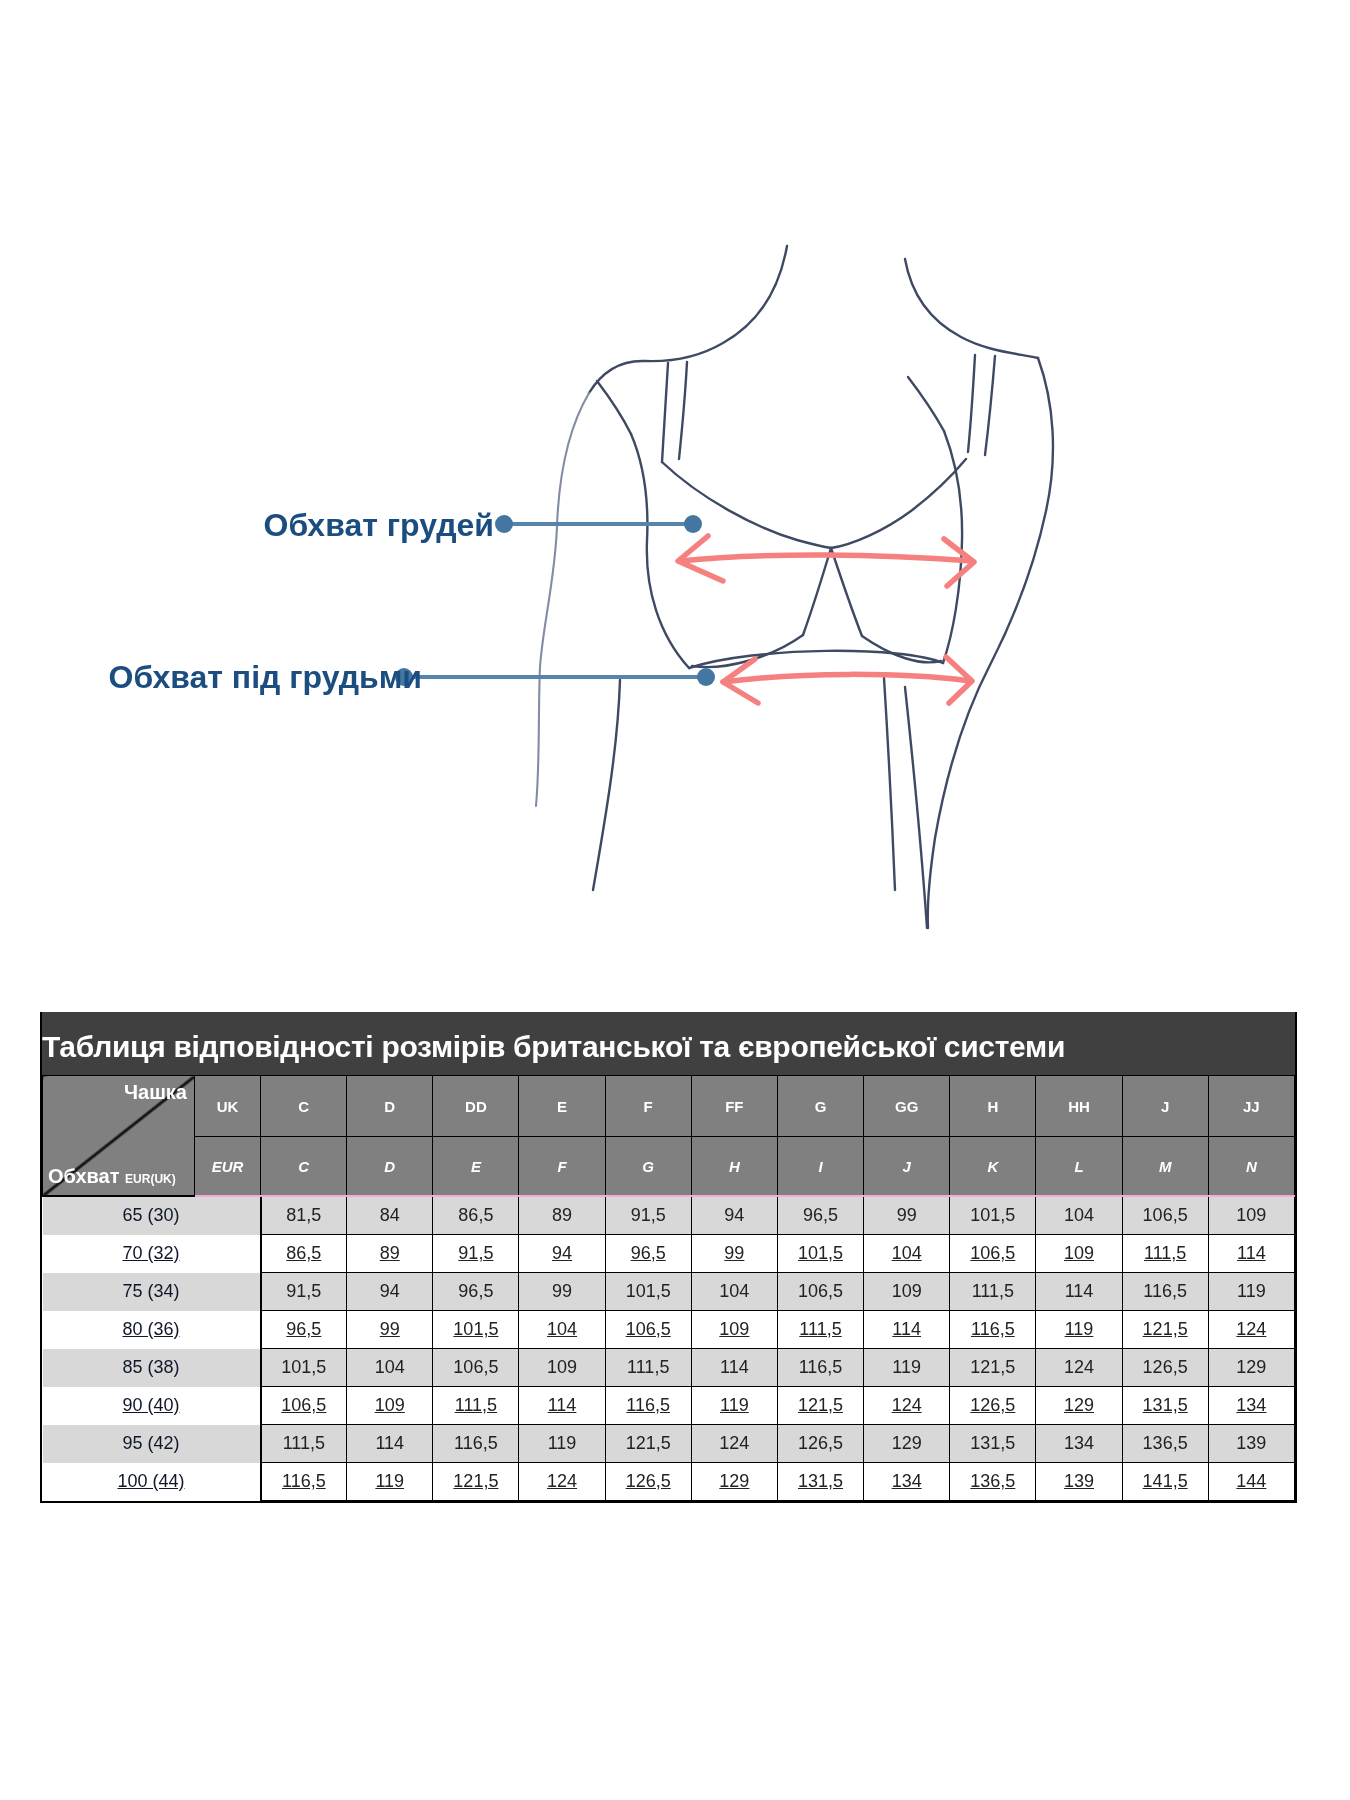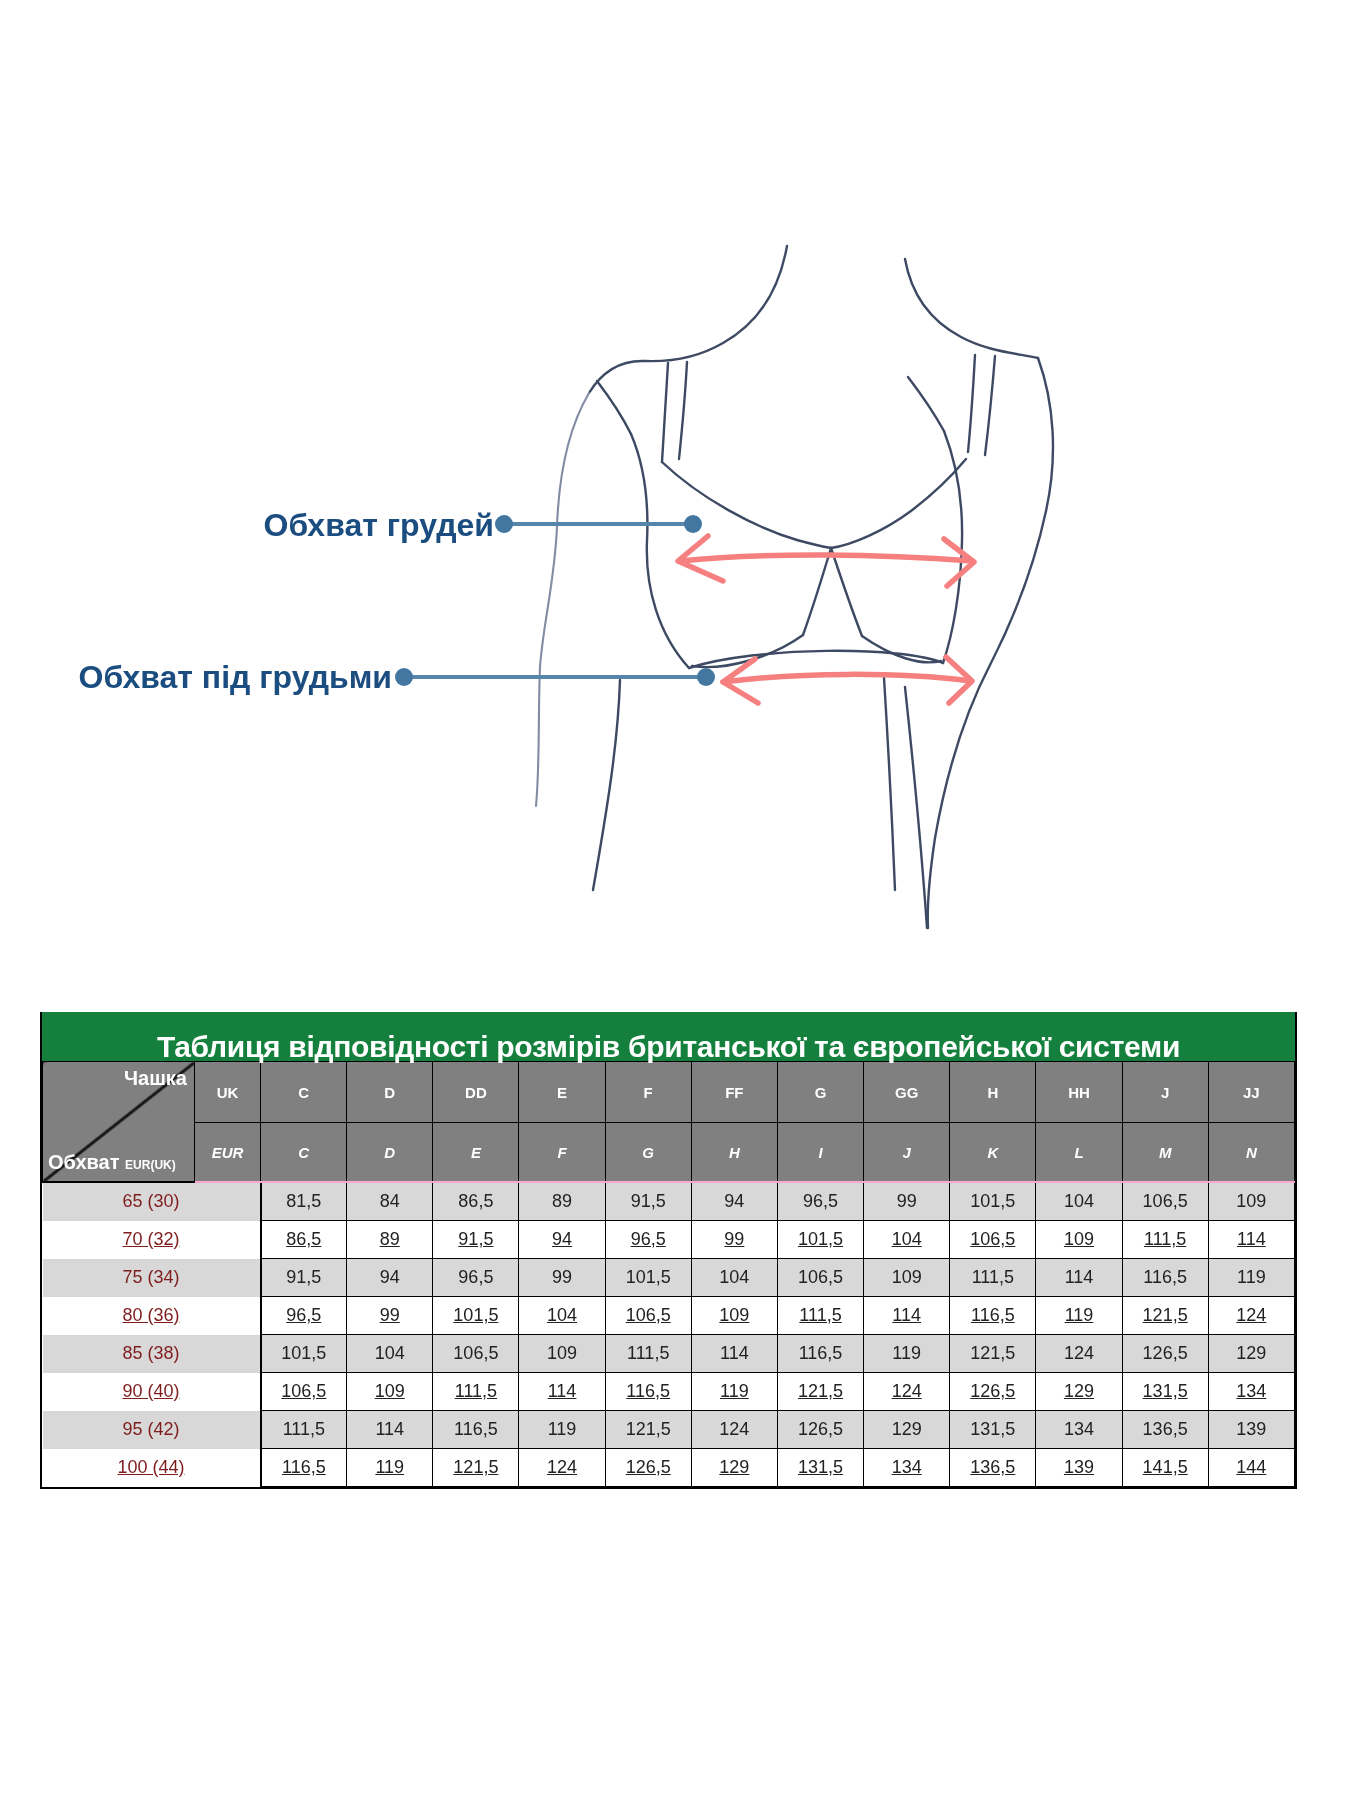--- a/index.html
+++ b/index.html
@@ -10,30 +10,30 @@
     border-radius:25px;
   }
   
   .diagram { position:absolute; left:0; top:0; width:1350px; height:1010px; }
   .diagram svg { position:absolute; left:0; top:0; }
   .diagram-label {
     position:absolute; white-space:nowrap;
     font-size:32px; font-weight:600; color:#1b4d80; line-height:44px;
   }
   .label-bust { top:503px; right:856px; }
-  .label-underbust { top:655px; right:958px;text-align:right; }
+  .label-underbust { top:655px; right:928px;text-align:right; }
 
   
   .table-wrap {
     position:absolute; left:40px; top:1012px; width:1257px;
     border:2px solid #000; border-top:none; box-sizing:border-box;
   }
   .table-title {
-    background:#15803d; color:#fff; height:49px; line-height:69px;
-    text-align:center; font-size:30px; font-weight:600; letter-spacing:-0.3px;
+    background:#404040; color:#fff; height:63px; line-height:69px;
+    text-align:left; font-size:30px; font-weight:600; letter-spacing:-0.3px;
     white-space:nowrap;
   }
   table.size-table {
     border-collapse:collapse; table-layout:fixed; width:100%;
   }
   table.size-table th, table.size-table td { padding:0; text-align:center; }
   thead th {
     background:#808080; color:#fff; border:1px solid #000;
     font-size:15px; font-weight:700;margin-left:42px;
   }
@@ -53,21 +53,21 @@
     position:absolute; bottom:7px; left:5px;
     color:#fff; font-size:20px; font-weight:700; white-space:nowrap;
   }
   .corner-girth .sub { font-size:12px; font-weight:700; }
   tbody td {
     border:1px solid #000; height:37px; font-size:18px; color:#222;
     font-weight:500;
   }
   tbody td.row-label {
     border:none; border-right:2px solid #000;
-    font-size:18px; color:#7f1d1d; font-weight:500;
+    font-size:18px; color:#0f172a; font-weight:500;
   }
   tbody tr.gray td { background:#d8d8d8; }
   tbody tr.white td { background:#ffffff;text-decoration:underline; }
 </style>
 </head>
 <body>
 
 <div class="page">
 
   <div class="diagram">

